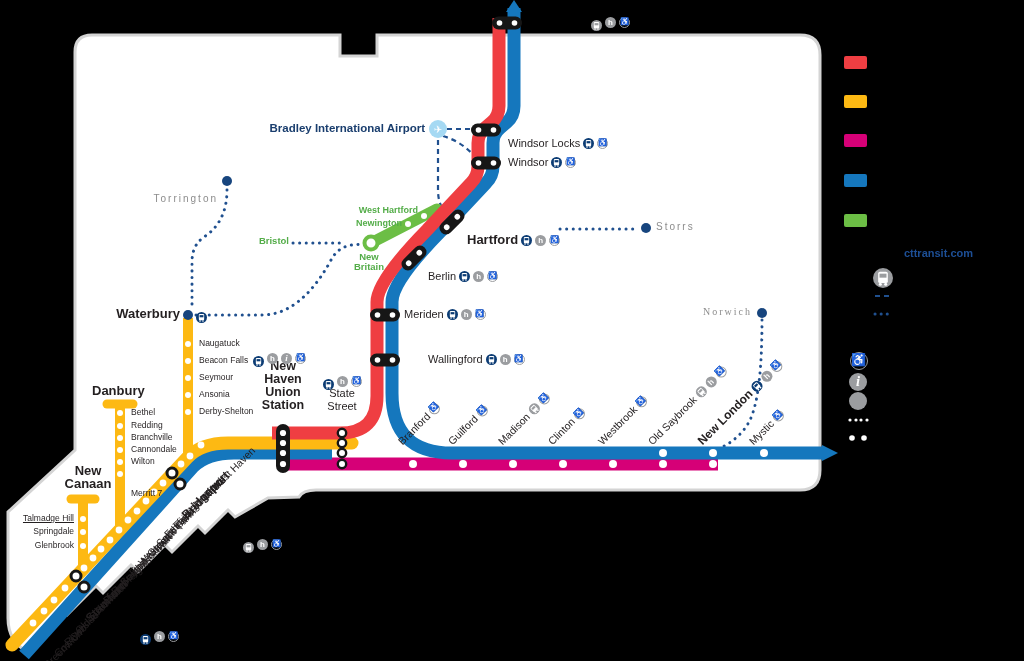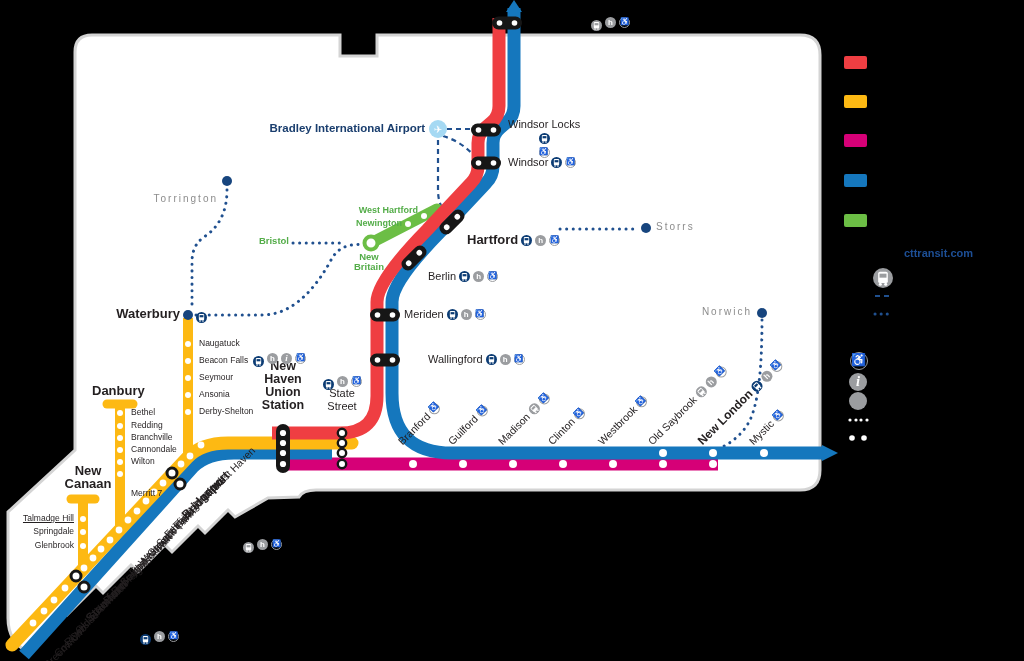--- a/index.html
+++ b/index.html
@@ -171,21 +171,21 @@
         <circle cx="613" cy="464" r="4" fill="#fff"></circle>
         <circle cx="663" cy="464" r="4" fill="#fff"></circle>
         <circle cx="663" cy="453" r="4" fill="#fff"></circle>
         <circle cx="713" cy="464" r="4" fill="#fff"></circle>
         <circle cx="713" cy="453" r="4" fill="#fff"></circle>
         <circle cx="764" cy="453" r="4" fill="#fff"></circle>
       </g>
   </svg>
 
   <div id="labels">
-      <div class="lbl" style="left: 508px; top: 118px; flex-direction: column;">
+      <div class="lbl" style="left: 508px; top: 137px;">
         <span>Windsor Locks</span>
         <span class="icon" style="width: 11px; height: 11px;"><svg width="11" height="11" viewBox="0 0 12 12">
             <circle cx="6" cy="6" r="6" fill="#0C3C74"></circle>
             <rect x="3.1" y="2.2" width="5.8" height="6.8" rx="1.1" fill="#fff"></rect>
             <rect x="3.9" y="3.4" width="4.2" height="2.4" fill="#0C3C74"></rect>
             <circle cx="4.4" cy="9.8" r=".9" fill="#fff"></circle>
             <circle cx="7.6" cy="9.8" r=".9" fill="#fff"></circle>
           </svg></span>
         <span class="icon access" style="width: 11px; height: 11px; border: 1.5px solid rgb(155, 157, 160); color: rgb(155, 157, 160); font-size: 7.48px; line-height: 8.5px; text-align: center;">♿</span>
       </div>
@@ -293,21 +293,21 @@
       </div>
       <div class="lbl green right" style="left: 289px; top: 235px; font-size: 9.5px; padding-left: 32px;">
         <span>Bristol</span>
       </div>
       <div class="lbl gray right" style="left: 218px; top: 173px; margin-top: 20px;">
         <span>Torrington</span>
       </div>
       <div class="lbl gray" style="left: 656px; top: 221px;">
         <span>Storrs</span>
       </div>
-      <div class="lbl gray right" style="left: 752px; top: 306px;">
+      <div class="lbl gray right" style="left: 752px; top: 306px; font-family: Liberation Serif, serif;">
         <span>Norwich</span>
       </div>
       <div class="lbl bold right" style="left: 180px; top: 308px;">
         <span>Waterbury</span>
       </div>
       <div class="lbl navy right" style="left: 425px; top: 122px;">
         <span>Bradley International Airport</span>
       </div>
       <div class="lbl bold" style="left: 92px; top: 385px; font-size: 13px;">
         <span>Danbury</span>

